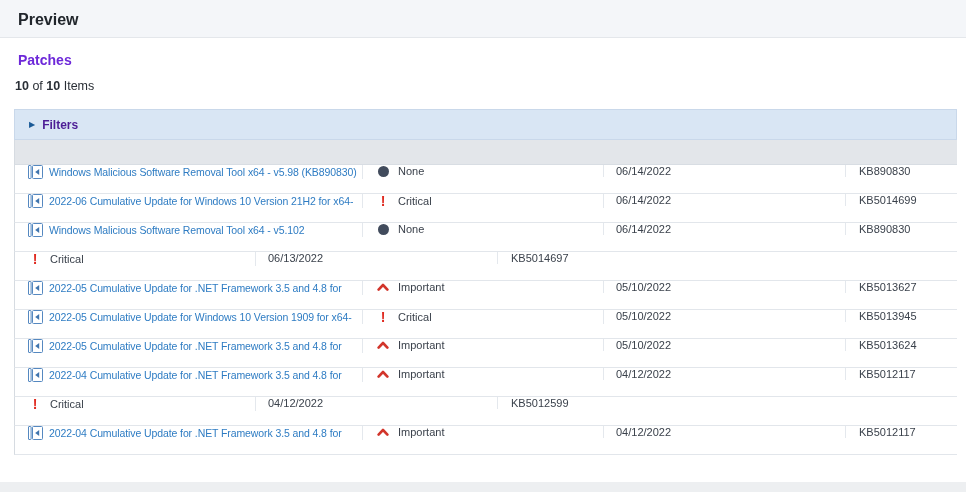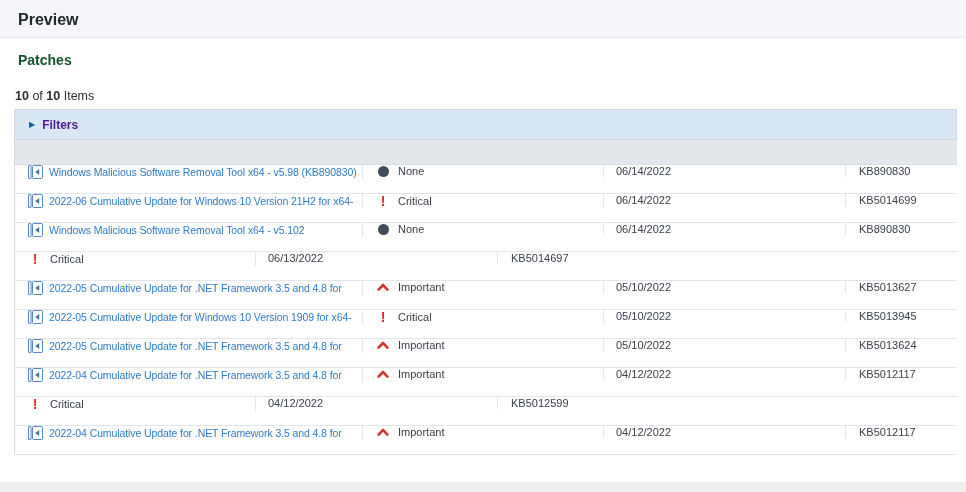--- a/index.html
+++ b/index.html
@@ -5,23 +5,23 @@
   * { margin:0; padding:0; box-sizing:border-box; }
   html,body { width:966px; height:492px; background:#ffffff; overflow:hidden;
               font-family:"Liberation Sans", sans-serif; position:relative; }
 
   .preview-bar { position:absolute; left:0; top:0; width:966px; height:38px;
                  background:#f4f6f9; border-bottom:1px solid #e4e7eb; }
   .preview-title { position:absolute; left:18px; top:11px; font-size:16px;
                    font-weight:bold; color:#21262c; }
 
   .patches-title { position:absolute; left:18px; top:52px; font-size:14px;
-                   font-weight:bold; color:#14532d; }
-
-  .items-line { position:absolute; left:15px; top:89px; font-size:12.5px; color:#2a2f36; }
+                   font-weight:bold; color:#6d28d9; }
+
+  .items-line { position:absolute; left:15px; top:79px; font-size:12.5px; color:#2a2f36; }
   .items-line b { font-weight:bold; }
 
   .panel { position:absolute; left:14px; top:109px; width:943px; }
 
   .filters-bar { height:31px; background:#d9e6f4; border:1px solid #c9d8ea;
                  display:flex; align-items:center; padding-left:14px; cursor:pointer; }
   .filters-caret { color:#1a5a96; font-size:8px; margin-right:7px; line-height:1; }
   .filters-label { color:#4c1d95; font-size:12px; font-weight:bold; }
 
   .toolbar-strip { height:25px; background:#e3e6ea; border-left:1px solid #d6dbe1;

